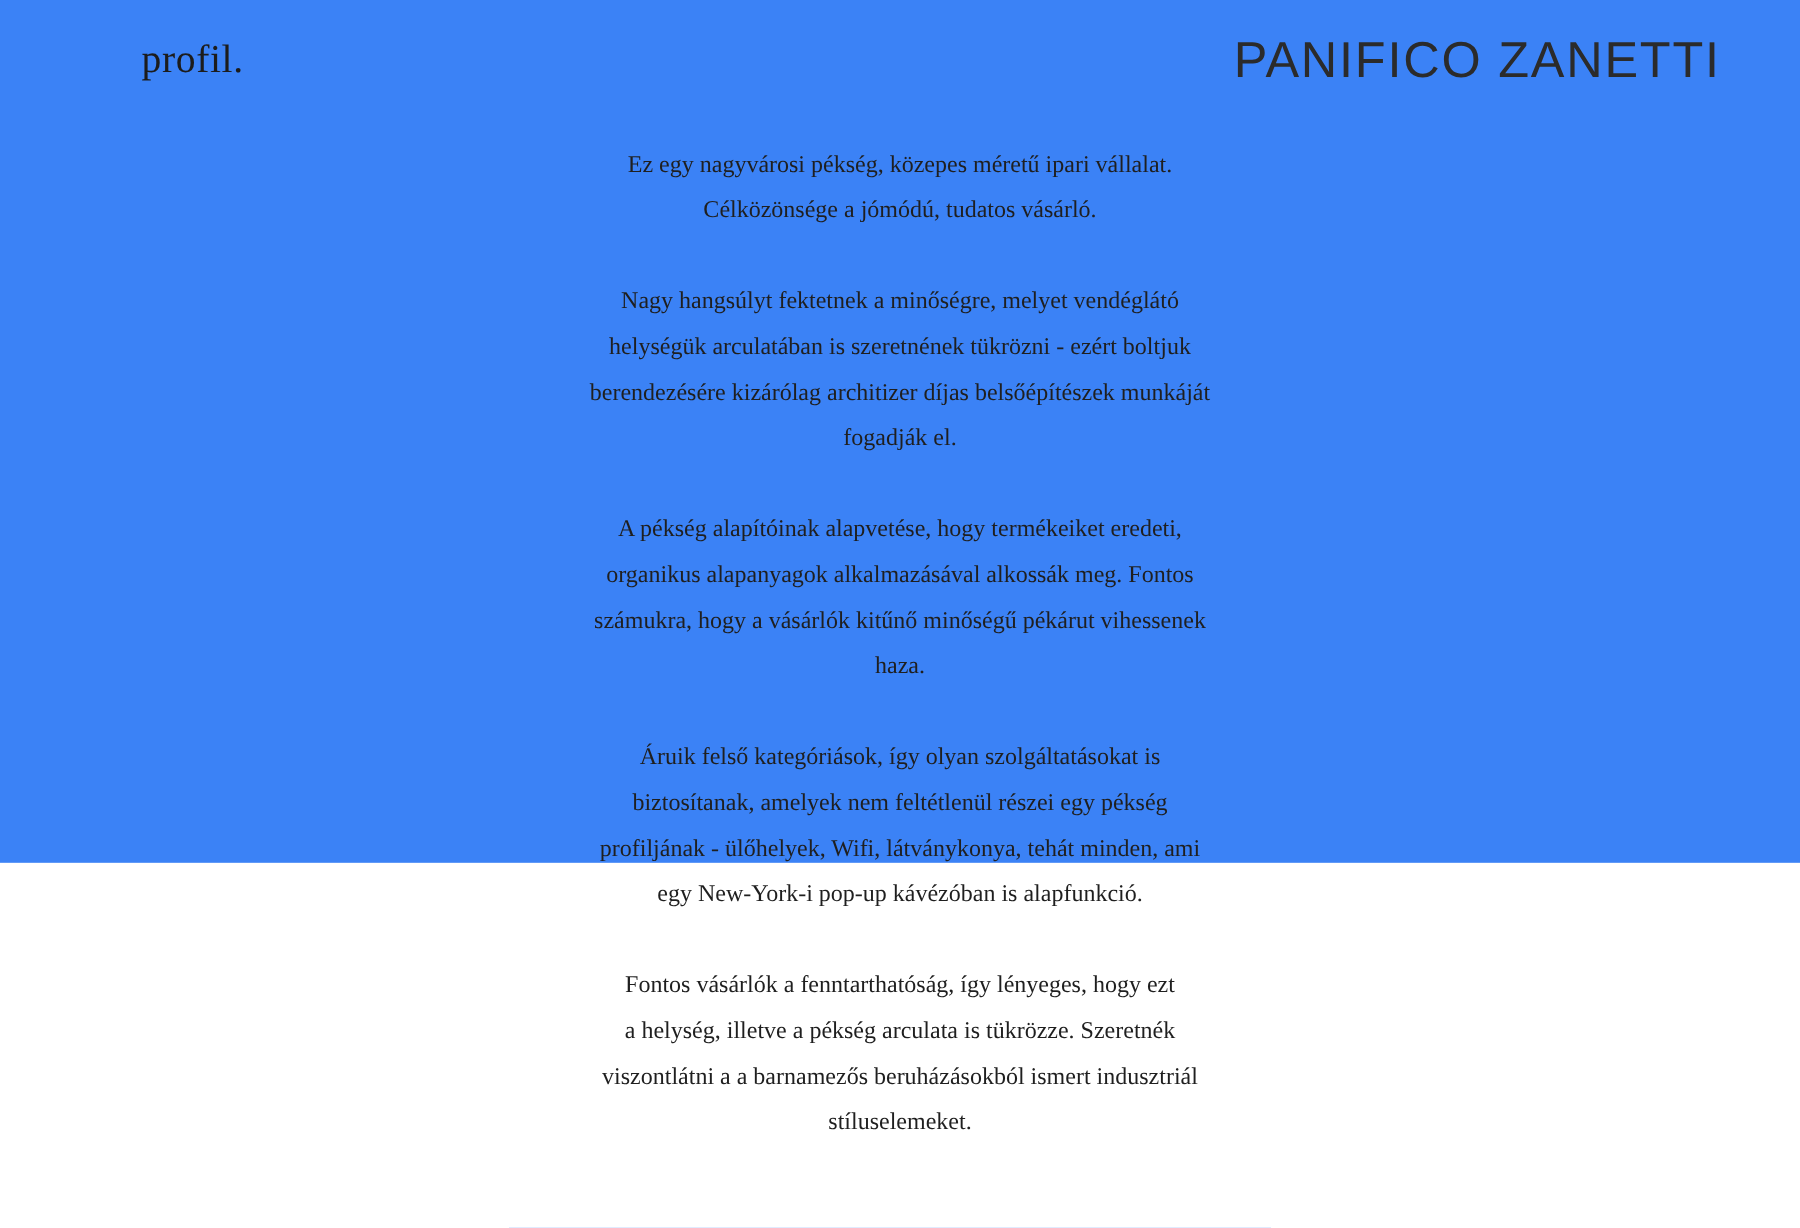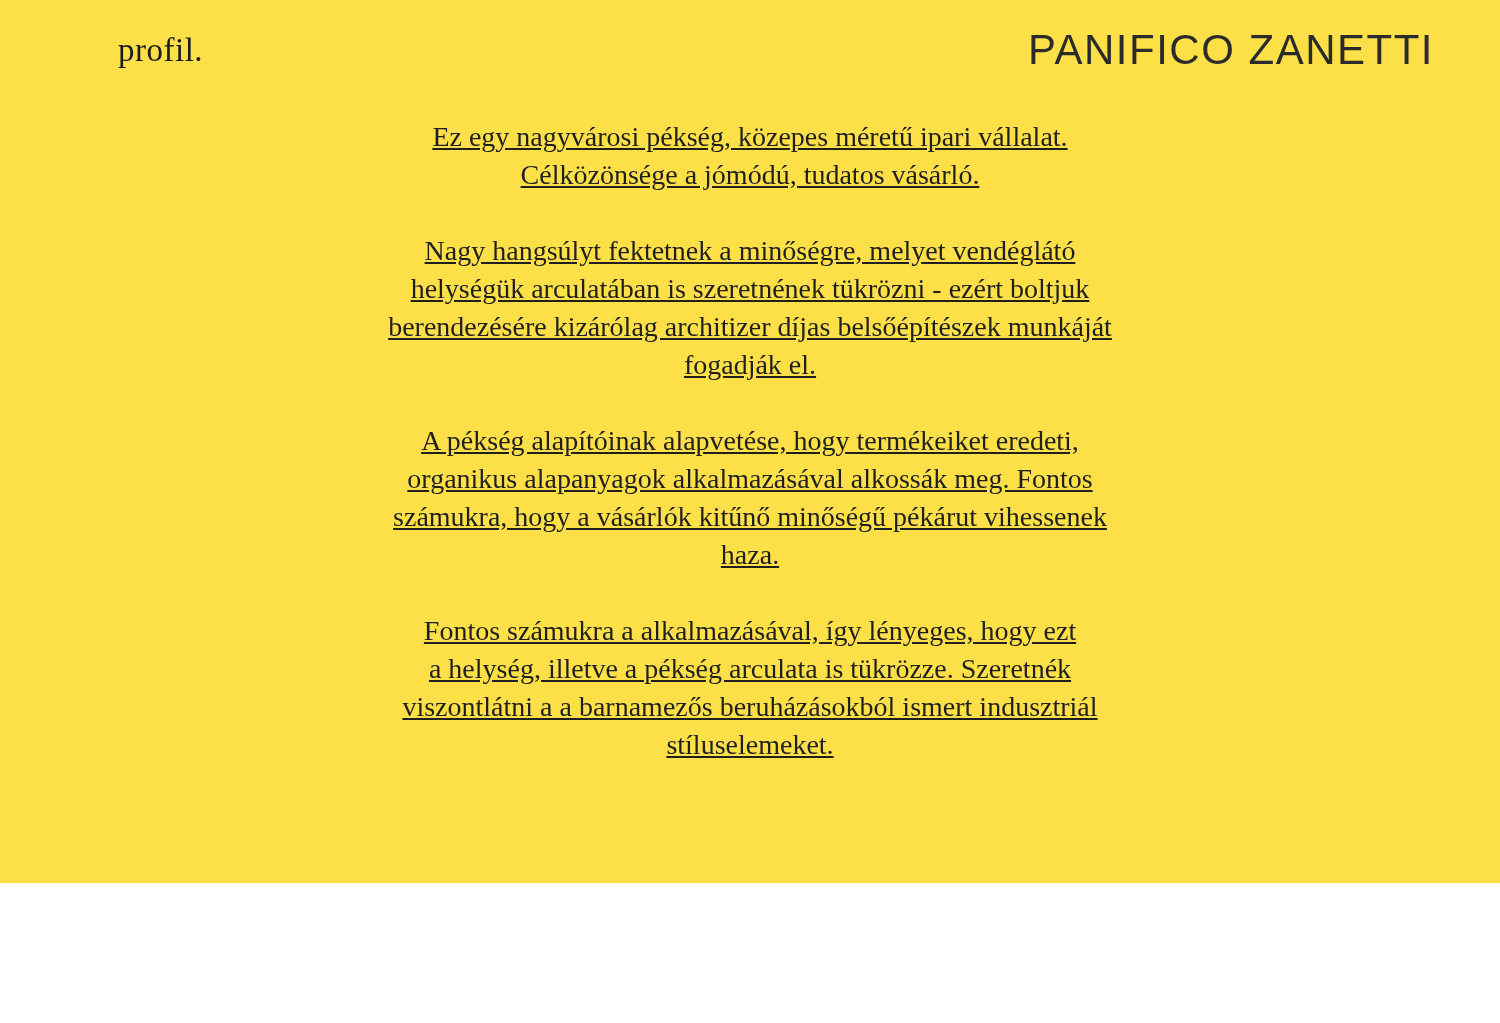--- a/index.html
+++ b/index.html
@@ -6,22 +6,22 @@
   * { margin: 0; padding: 0; box-sizing: border-box; }
   html, body {
     width: 1500px;
     height: 1023px;
     background: #ffffff;
     overflow: hidden;
   }
   .page {
     position: relative;
     width: 1500px;
-    height: 883px;
-    background: #fde047;
+    height: 719px;
+    background: #3b82f6;
     font-family: "Liberation Serif", "DejaVu Serif", serif;
     color: #1f1f1f;
   }
   .header {
     position: absolute;
     top: 28px;
     left: 0;
     right: 0;
     height: 48px;
   }
@@ -48,27 +48,26 @@
   }
   .content {
     position: absolute;
     top: 118px;
     left: 150px;
     width: 1200px;
     text-align: center;
   }
   .content p {
     font-family: "Liberation Serif", "DejaVu Serif", serif;
-    font-size: 28px;
+    font-size: 20px;
     line-height: 38px;
     color: #1f1f1f;
     white-space: pre-line;      
     margin: 0 auto 38px auto;
     max-width: 1100px;
-    text-decoration: underline;
   }
   .content p:last-child { margin-bottom: 0; }
 </style>
 </head>
 <body>
 
 <div class="page">
 
   <div class="header">
     <div class="header-label">profil.</div>
@@ -79,19 +78,23 @@
     <p>Ez egy nagyvárosi pékség, közepes méretű ipari vállalat.
 Célközönsége a jómódú, tudatos vásárló.</p>
     <p>Nagy hangsúlyt fektetnek a minőségre, melyet vendéglátó
 helységük arculatában is szeretnének tükrözni - ezért boltjuk
 berendezésére kizárólag architizer díjas belsőépítészek munkáját
 fogadják el.</p>
     <p>A pékség alapítóinak alapvetése, hogy termékeiket eredeti,
 organikus alapanyagok alkalmazásával alkossák meg. Fontos
 számukra, hogy a vásárlók kitűnő minőségű pékárut vihessenek
 haza.</p>
-    <p>Fontos számukra a alkalmazásával, így lényeges, hogy ezt
+    <p>Áruik felső kategóriások, így olyan szolgáltatásokat is
+biztosítanak, amelyek nem feltétlenül részei egy pékség
+profiljának - ülőhelyek, Wifi, látványkonya, tehát minden, ami
+egy New-York-i pop-up kávézóban is alapfunkció.</p>
+    <p>Fontos vásárlók a fenntarthatóság, így lényeges, hogy ezt
 a helység, illetve a pékség arculata is tükrözze. Szeretnék
 viszontlátni a a barnamezős beruházásokból ismert indusztriál
 stíluselemeket.</p>
   </div>
 
 </div>
 
 </body></html>

